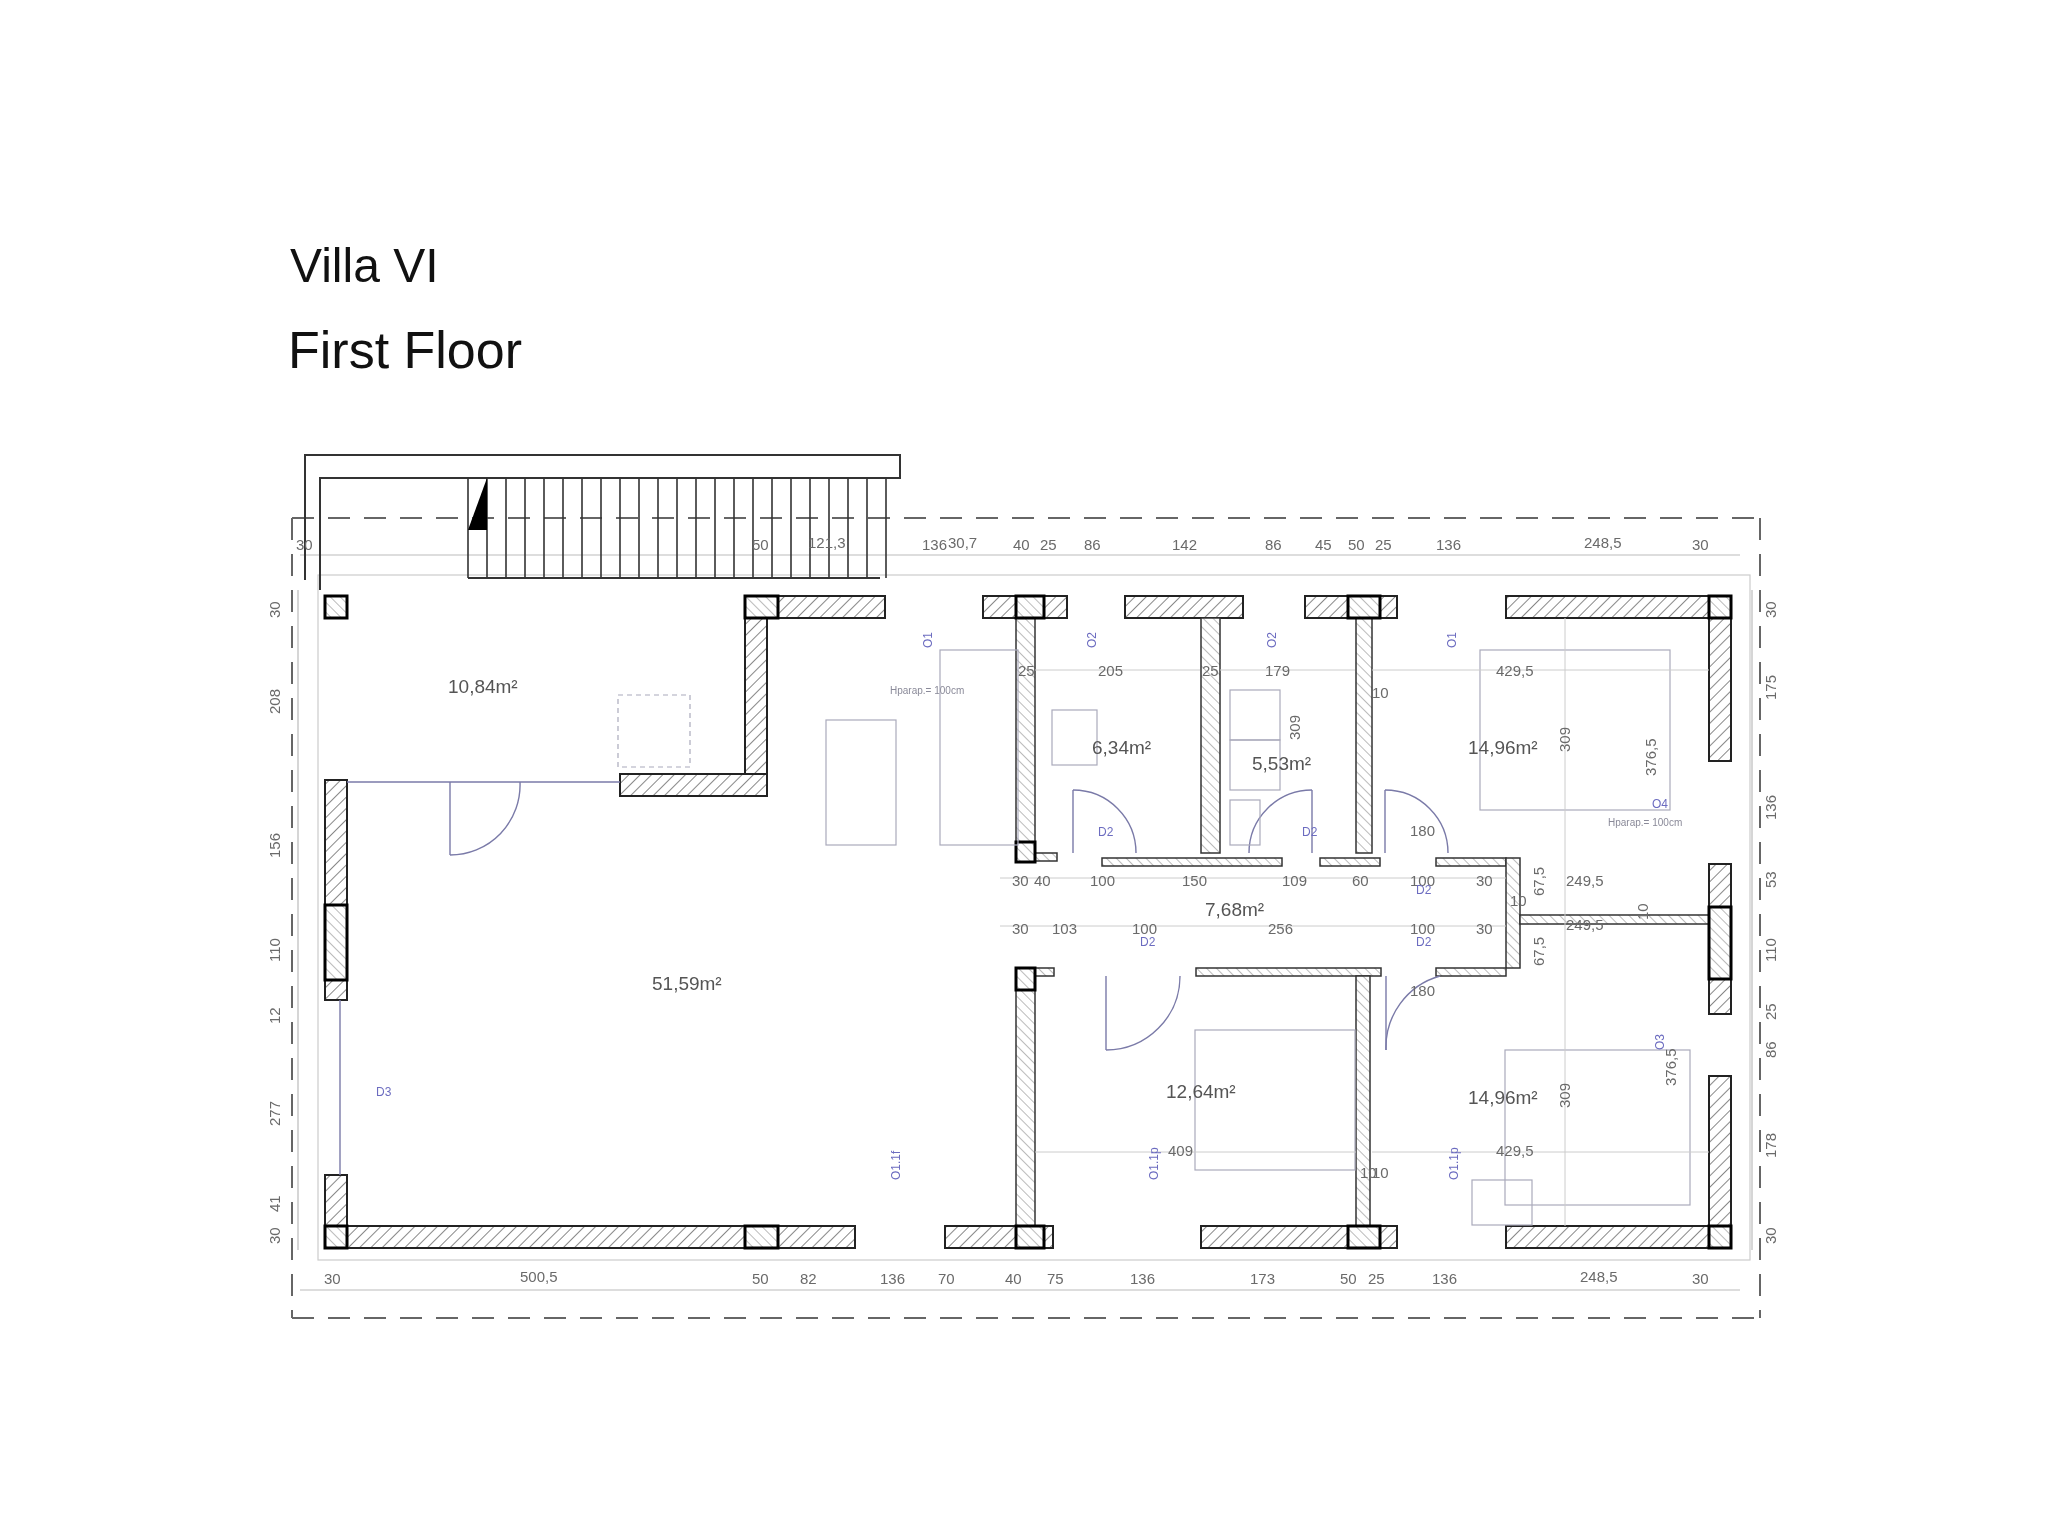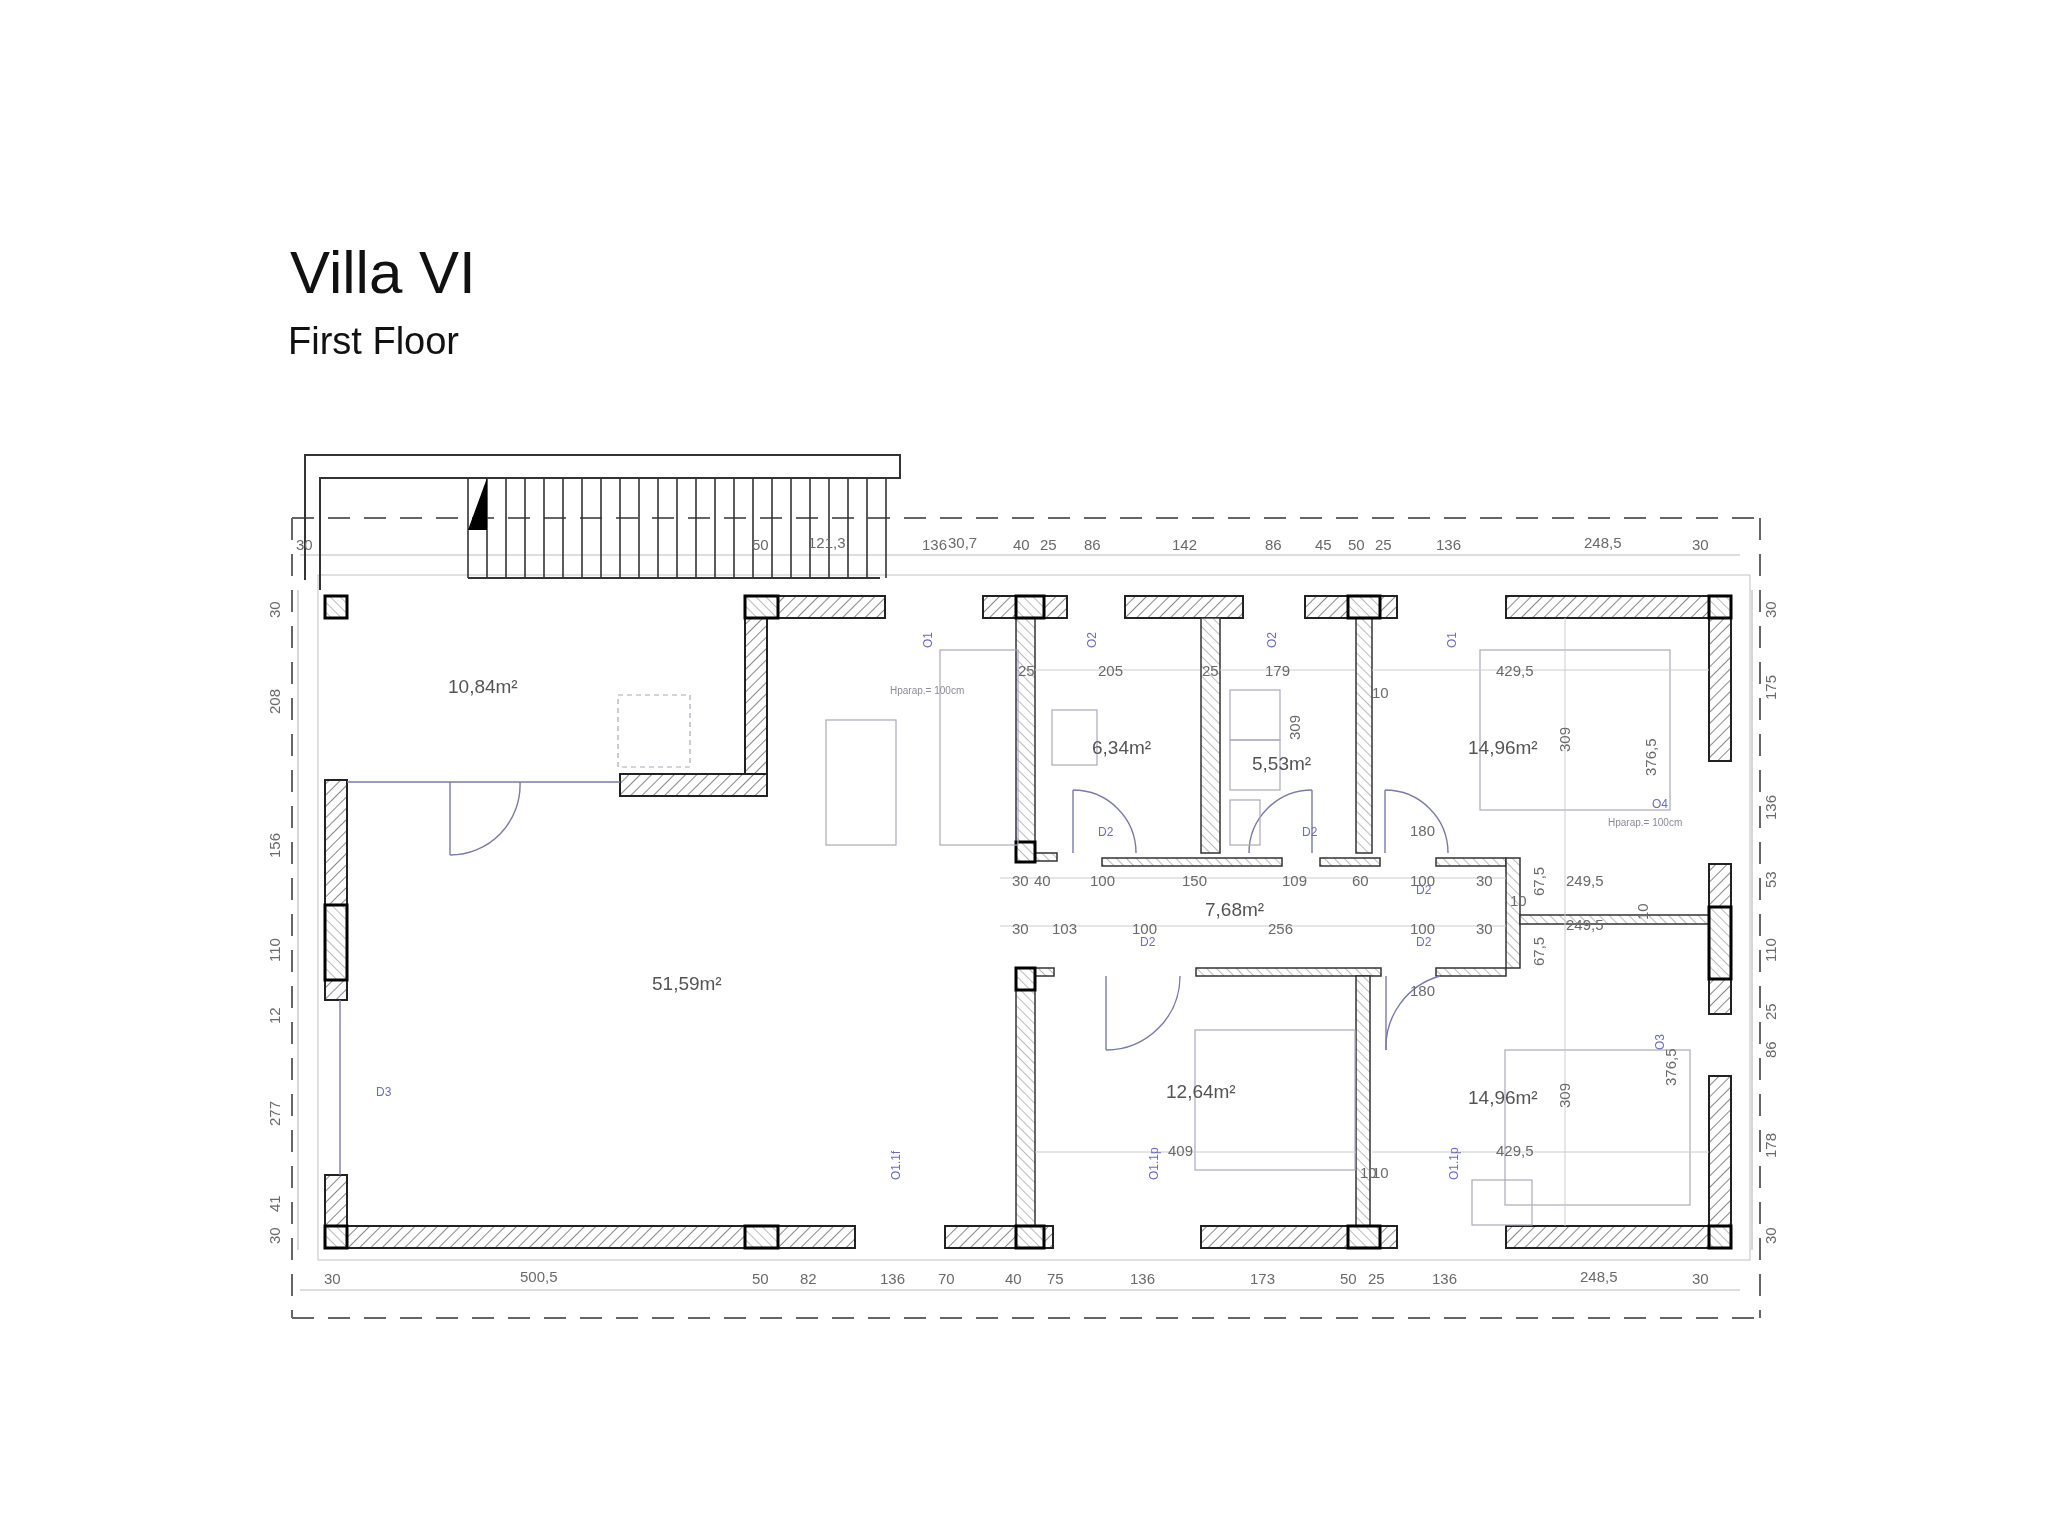--- a/index.html
+++ b/index.html
@@ -1,18 +1,18 @@
 <!DOCTYPE html>
 <html><head>
 <meta charset="utf-8">
 <style>
   html,body{margin:0;padding:0;background:#ffffff;}
   body{width:2048px;height:1536px;position:relative;overflow:hidden;font-family:"Liberation Sans",sans-serif;}
-  .title{position:absolute;left:290px;top:238px;font-size:60px;color:#111;letter-spacing:0px;}
-  .subtitle{position:absolute;left:288px;top:320px;font-size:38px;color:#111;}
+  .title{position:absolute;left:290px;top:238px;font-size:48px;color:#111;letter-spacing:0px;}
+  .subtitle{position:absolute;left:288px;top:320px;font-size:52px;color:#111;}
   svg{position:absolute;left:0;top:0;}
   .dim{font-family:"Liberation Sans",sans-serif;font-size:15px;fill:#6a6a6a;}
   .area{font-family:"Liberation Sans",sans-serif;font-size:19px;fill:#555;}
   .note{font-family:"Liberation Sans",sans-serif;font-size:10px;fill:#8a8a99;}
   .tag{font-family:"Liberation Sans",sans-serif;font-size:12px;fill:#6c6cc0;}
 </style>
 </head>
 <body>
 
 <div class="title">Villa VI</div>

